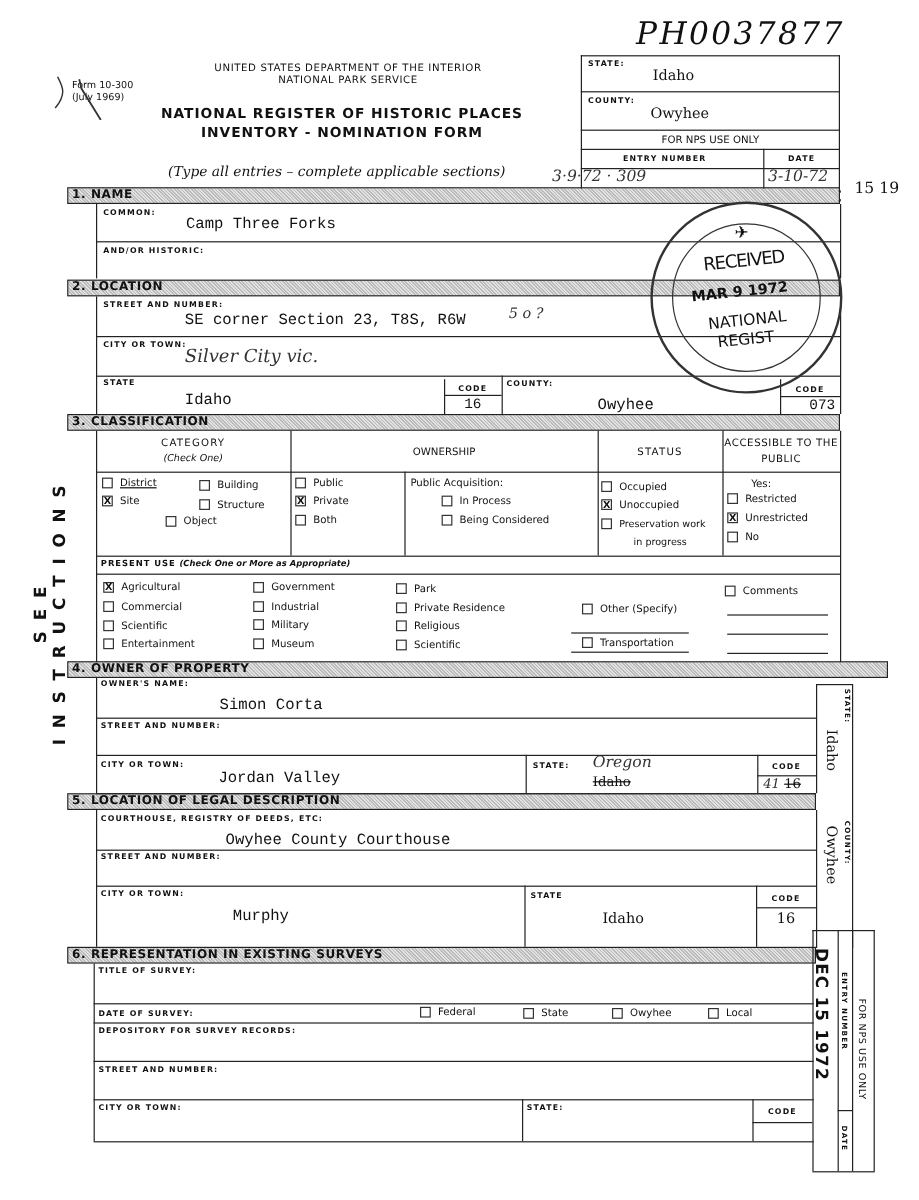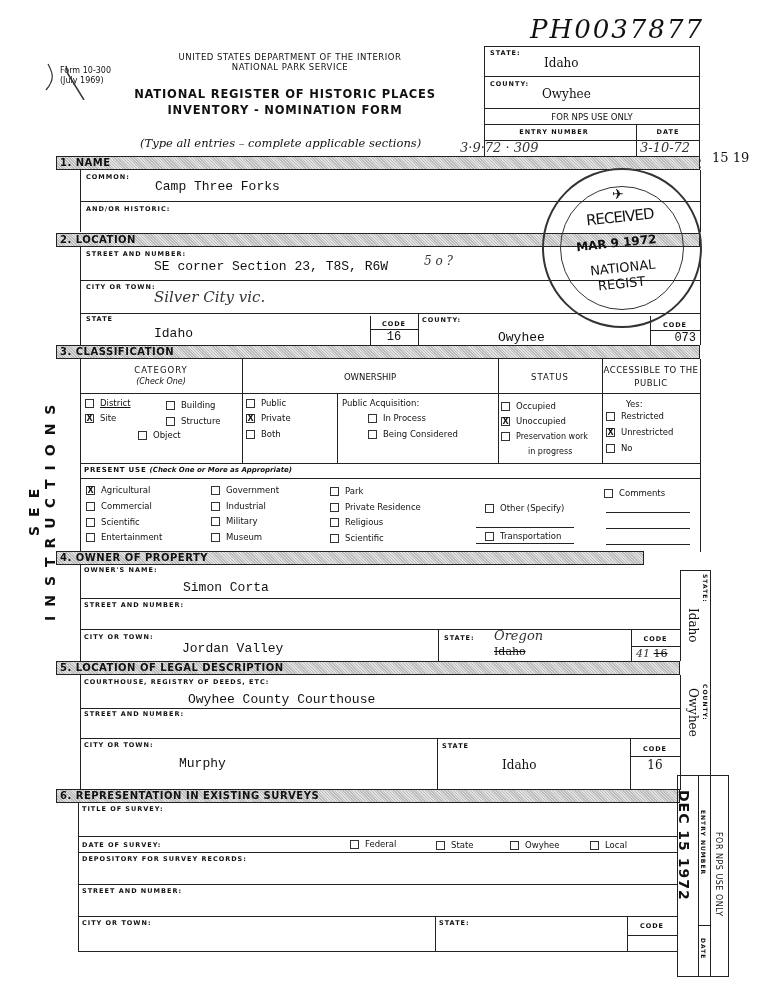--- a/index.html
+++ b/index.html
@@ -166,21 +166,21 @@
 <div class="opt" style="left:330px;top:533px;"><span class="cb"></span><span>Scientific</span></div>
 <div class="opt" style="left:485px;top:488px;margin-top:43px;"><span class="cb"></span><span>Transportation</span></div>
 <div class="opt" style="left:485px;top:503px;"><span class="cb"></span><span>Other (Specify)</span></div>
 <div class="opt" style="left:604px;top:488px;"><span class="cb"></span><span>Comments</span></div>
 <div class="hline" style="left:476px;top:527px;width:98px;"></div>
 <div class="hline" style="left:476px;top:543px;width:98px;"></div>
 <div class="hline" style="left:606px;top:512px;width:84px;"></div>
 <div class="hline" style="left:606px;top:528px;width:84px;"></div>
 <div class="hline" style="left:606px;top:544px;width:84px;"></div>
 
-<div class="sect" style="left:56px;top:551px;width:588px;">4. OWNER OF PROPERTY</div>
+<div class="sect" style="left:56px;top:551px;width:684px;">4. OWNER OF PROPERTY</div>
 <div class="vline" style="left:80px;top:565px;height:96px;"></div>
 <div class="vline" style="left:680px;top:570px;height:91px;"></div>
 <div class="abs small" style="left:84px;top:566px;">OWNER'S NAME:</div>
 <div class="abs typed" style="left:183px;top:580px;">Simon Corta</div>
 <div class="hline" style="left:80px;top:598px;width:600px;"></div>
 <div class="abs small" style="left:84px;top:601px;">STREET AND NUMBER:</div>
 <div class="hline" style="left:80px;top:629px;width:600px;"></div>
 <div class="abs small" style="left:84px;top:633px;">CITY OR TOWN:</div>
 <div class="abs typed" style="left:182px;top:641px;">Jordan Valley</div>
 <div class="vline" style="left:438px;top:629px;height:32px;"></div>
@@ -203,21 +203,21 @@
 
 <div class="sect" style="left:56px;top:661px;width:624px;">5. LOCATION OF LEGAL DESCRIPTION</div>
 <div class="vline" style="left:80px;top:675px;height:114px;"></div>
 <div class="vline" style="left:680px;top:675px;height:115px;"></div>
 <div class="abs small" style="left:84px;top:678px;">COURTHOUSE, REGISTRY OF DEEDS, ETC:</div>
 <div class="abs typed" style="left:188px;top:692px;">Owyhee County Courthouse</div>
 <div class="hline" style="left:80px;top:708px;width:600px;"></div>
 <div class="abs small" style="left:84px;top:710px;">STREET AND NUMBER:</div>
 <div class="hline" style="left:80px;top:738px;width:600px;"></div>
 <div class="abs small" style="left:84px;top:741px;">CITY OR TOWN:</div>
-<div class="abs typed" style="left:179px;top:756px;">Murphy</div>
+<div class="abs typed" style="left:194px;top:756px;">Murphy</div>
 <div class="vline" style="left:437px;top:738px;height:51px;"></div>
 <div class="abs small" style="left:442px;top:742px;">STATE</div>
 <div class="abs" style="left:502px;top:758px;font-family:'DejaVu Serif',serif;font-size:12px;">Idaho</div>
 <div class="vline" style="left:630px;top:738px;height:51px;"></div>
 <div class="abs small" style="left:630px;top:745px;width:50px;text-align:center;">CODE</div>
 <div class="hline" style="left:630px;top:756px;width:50px;"></div>
 <div class="abs" style="left:630px;top:758px;width:50px;text-align:center;font-family:'DejaVu Serif',serif;font-size:12px;">16</div>
 <div class="vert small" style="left:702px;top:684px;font-size:6px;">COUNTY:</div>
 <div class="vert" style="left:686px;top:688px;font-family:'DejaVu Serif',serif;font-size:12px;">Owyhee</div>
 

